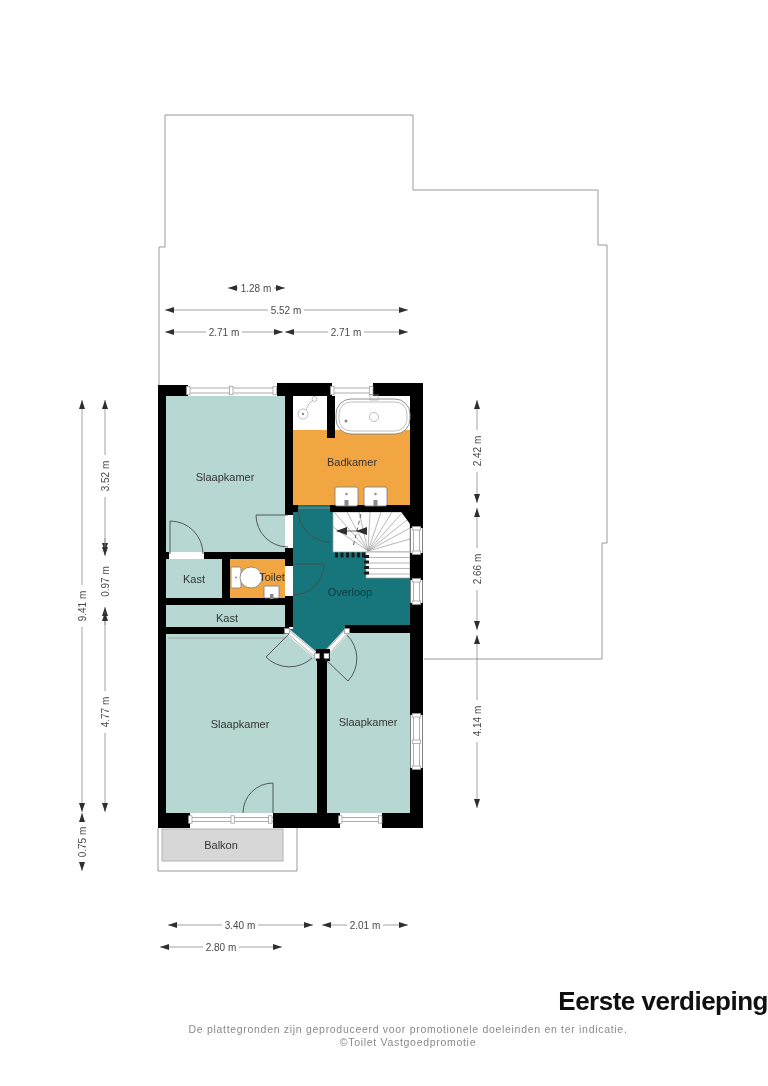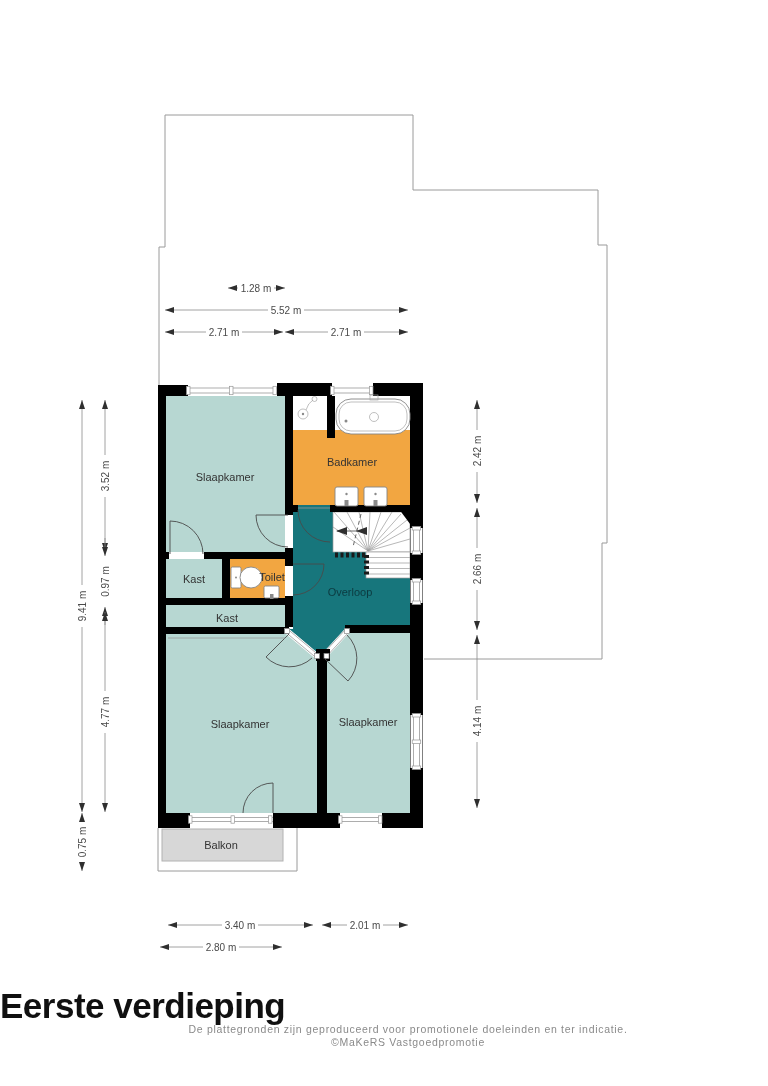--- a/index.html
+++ b/index.html
@@ -25,22 +25,22 @@
   .door-gap{stroke:#fff;stroke-width:6;}
   .gap-line{stroke:#9a9a9a;stroke-width:0.8;}
   .nub{fill:#fff;stroke:#8a8a8a;stroke-width:0.7;}
   .stair{fill:#fff;stroke:#9a9a9a;stroke-width:0.7;}
   .stair-line{stroke:#9a9a9a;stroke-width:0.7;}
   .walk{stroke:#555;stroke-width:0.9;fill:none;}
   .tooth{fill:#1a1a1a;}
   .fixture{stroke:#858585;stroke-width:0.9;fill:#fff;}
   .fixture-thin{stroke:#a5a5a5;stroke-width:0.7;fill:none;}
   .fixture-dark{fill:#8a8a8a;}
-  #footer-title{position:absolute;left:0;right:0;top:986px;text-align:left;
-    font-size:35px;font-weight:bold;color:#101010;letter-spacing:-0.5px;}
+  #footer-title{position:absolute;left:0;right:0;top:986px;text-align:right;
+    font-size:26px;font-weight:bold;color:#101010;letter-spacing:-0.5px;}
   #footer-disclaimer{position:absolute;left:0;right:0;top:1023px;text-align:center;
     font-size:10.5px;line-height:13px;color:var(--c-disclaimer);letter-spacing:0.7px;margin-left:48px;}
   #footer-disclaimer div{white-space:nowrap;}
 </style>
 </head>
 <body>
 
 <div id="page">
 <svg width="768" height="1086" viewBox="0 0 768 1086">
 
@@ -339,15 +339,15 @@
       <path class="dim-line" d="M160,947 H203 M239,947 H282"></path>
       <path class="dim-arrow" d="M160,947 l 9,-3 v6 z M282,947 l -9,-3 v6 z"></path>
       <text class="dim-text" x="221" y="950.5">2.80 m</text>
     </g>
   </g>
 </svg>
 
   <div id="footer-title">Eerste verdieping</div>
   <div id="footer-disclaimer">
     <div>De plattegronden zijn geproduceerd voor promotionele doeleinden en ter indicatie.</div>
-    <div>©MaKeRS Vastgoedpromotie</div>
+    <div>©Toilet Vastgoedpromotie</div>
   </div>
 </div>
 
 </body></html>

